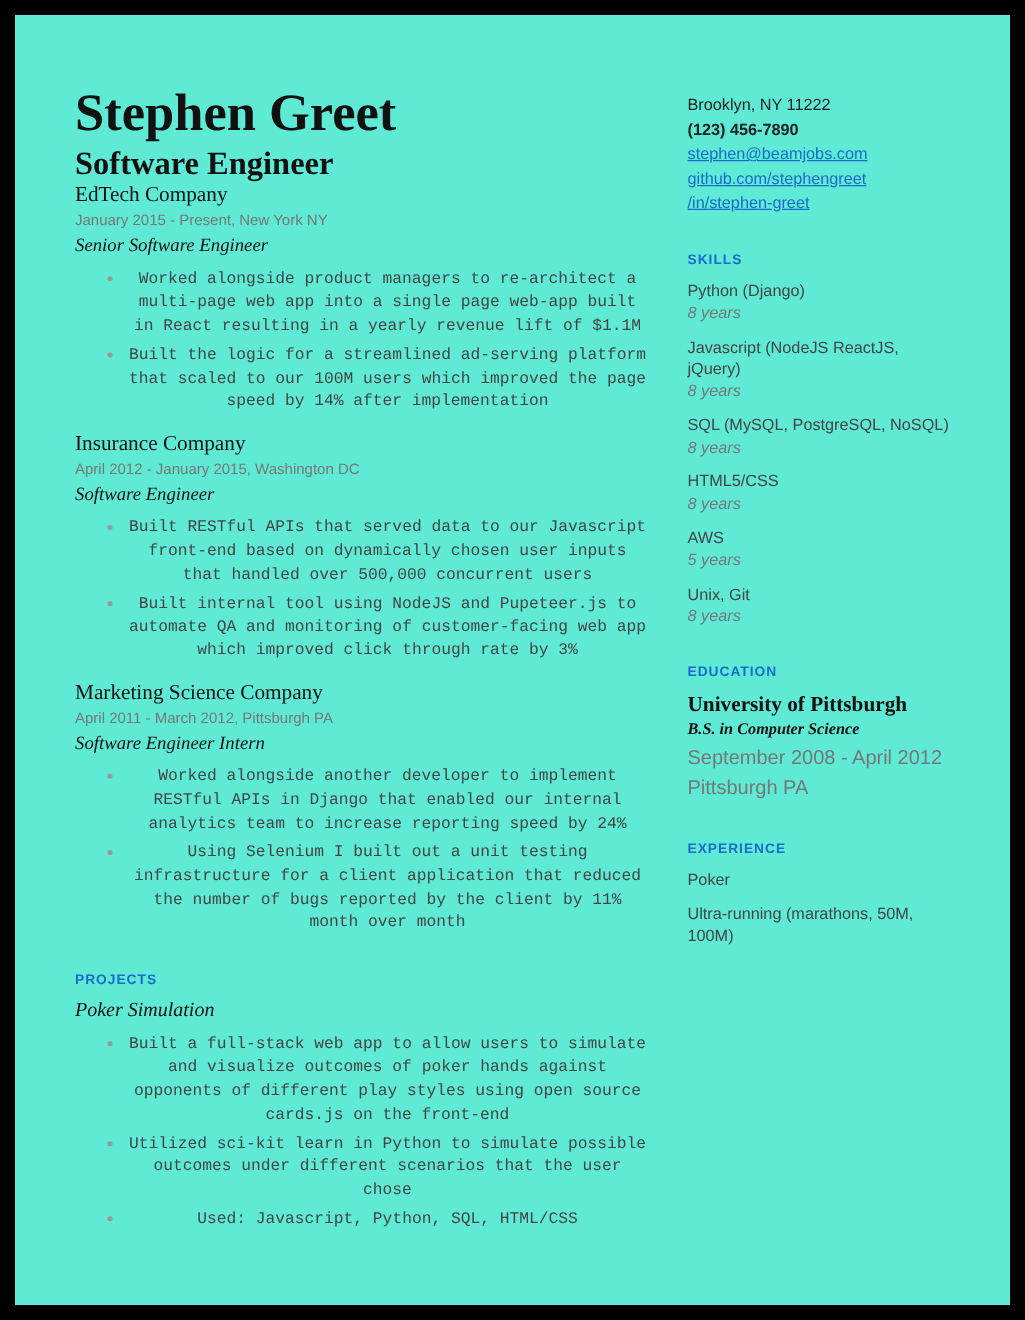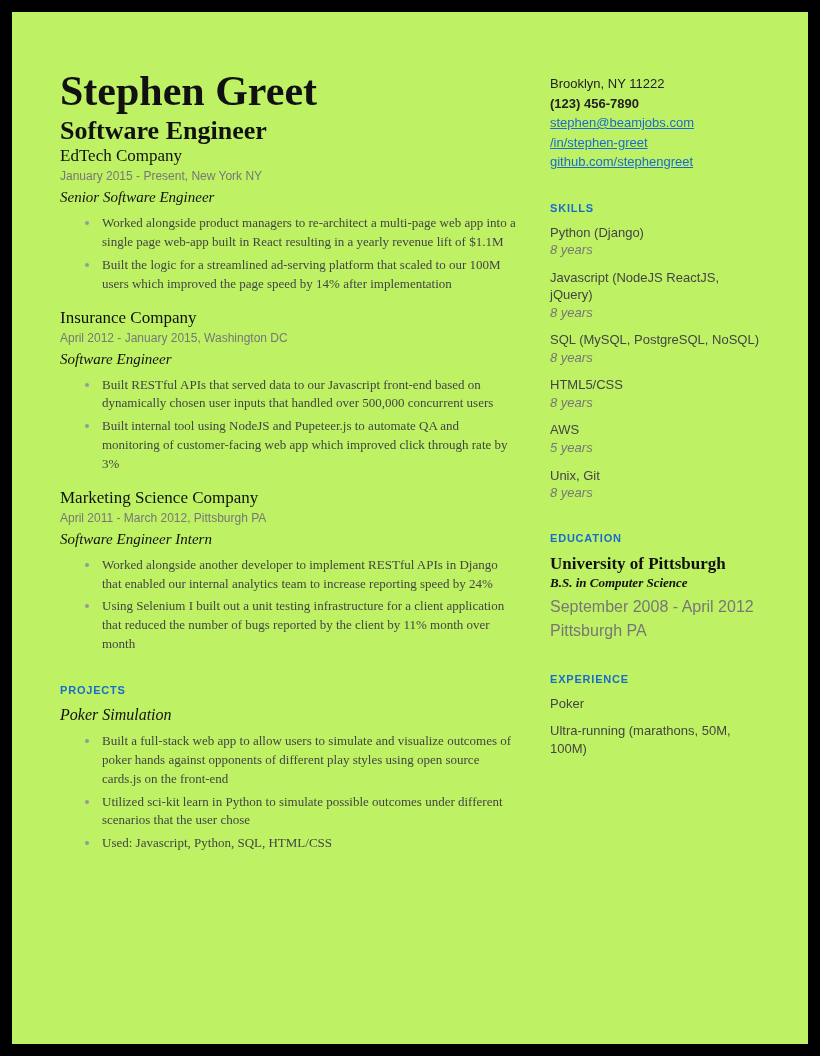--- a/index.html
+++ b/index.html
@@ -3,21 +3,21 @@
 <meta charset="utf-8">
 <style>
   * { box-sizing: border-box; margin: 0; padding: 0; }
   html, body { width: 820px; height: 1056px; }
   body {
     font-family: Georgia, 'Times New Roman', serif;
     background: #000;
     padding: 12px;
   }
   .page {
-    background: #bef264;
+    background: #5eead4;
     width: 100%;
     height: 100%;
     padding: 56px 48px 40px 48px;
     display: flex;
     gap: 32px;
   }
   .main-col { flex: 1 1 60%; }
   .side-col { flex: 0 0 210px; }
   .name {
     font-size: 42px;
@@ -68,26 +68,27 @@
     font-style: italic;
     color: #111;
     margin-top: 6px;
   }
   ul.bullets {
     list-style: disc;
     margin: 8px 0 0 40px;
     padding: 0;
   }
   ul.bullets li {
-    font-family: Liberation Serif, serif;
+    font-family: Liberation Mono, monospace;
     font-size: 13px;
     color: #444;
     line-height: 1.45;
     margin-bottom: 4px;
     padding-left: 2px;
+    text-align: center;
   }
   ul.bullets li::marker { color: #999; }
   .project-name {
     font-size: 16px;
     font-style: italic;
     color: #111;
   }
   .skill {
     font-family: 'Helvetica Neue', Arial, sans-serif;
     font-size: 13px;
@@ -153,22 +154,22 @@
       <li>Utilized  sci-kit learn in Python to simulate possible outcomes under different scenarios that the user chose</li>
       <li>Used: Javascript, Python, SQL, HTML/CSS</li>
     </ul>
   </div>
 
   <div class="side-col">
     <div class="contact">
       <div>Brooklyn, NY 11222</div>
       <div class="bold">(123) 456-7890</div>
       <div><a>stephen@beamjobs.com</a></div>
+      <div><a>github.com/stephengreet</a></div>
       <div><a>/in/stephen-greet</a></div>
-      <div><a>github.com/stephengreet</a></div>
     </div>
 
     <div class="section-head">SKILLS</div>
     <div class="skill"><span>Python (Django)</span><br><span class="dur">8 years</span></div>
     <div class="skill"><span>Javascript (NodeJS ReactJS, jQuery)</span><br><span class="dur">8 years</span></div>
     <div class="skill"><span>SQL  (MySQL, PostgreSQL, NoSQL)</span><br><span class="dur">8 years</span></div>
     <div class="skill"><span>HTML5/CSS</span><br><span class="dur">8 years</span></div>
     <div class="skill"><span>AWS</span><br><span class="dur">5 years</span></div>
     <div class="skill"><span>Unix, Git</span><br><span class="dur">8 years</span></div>
 

